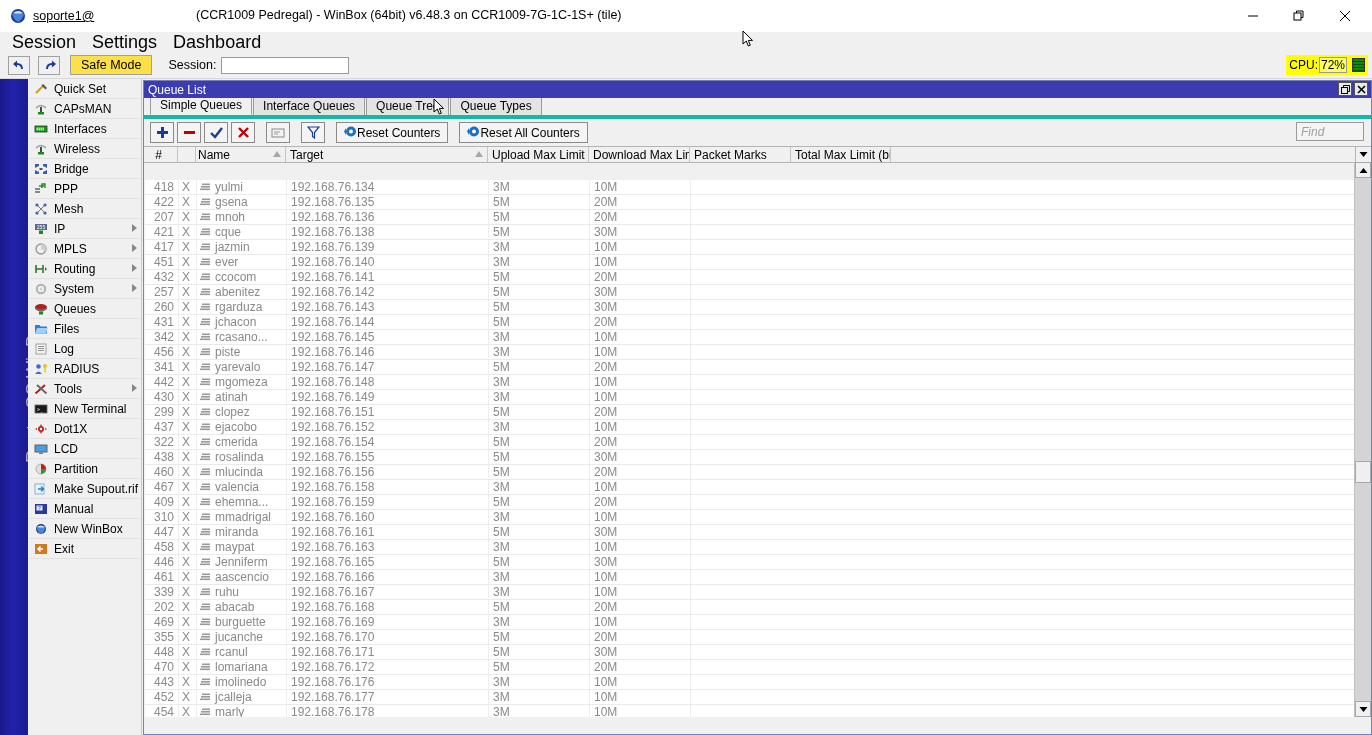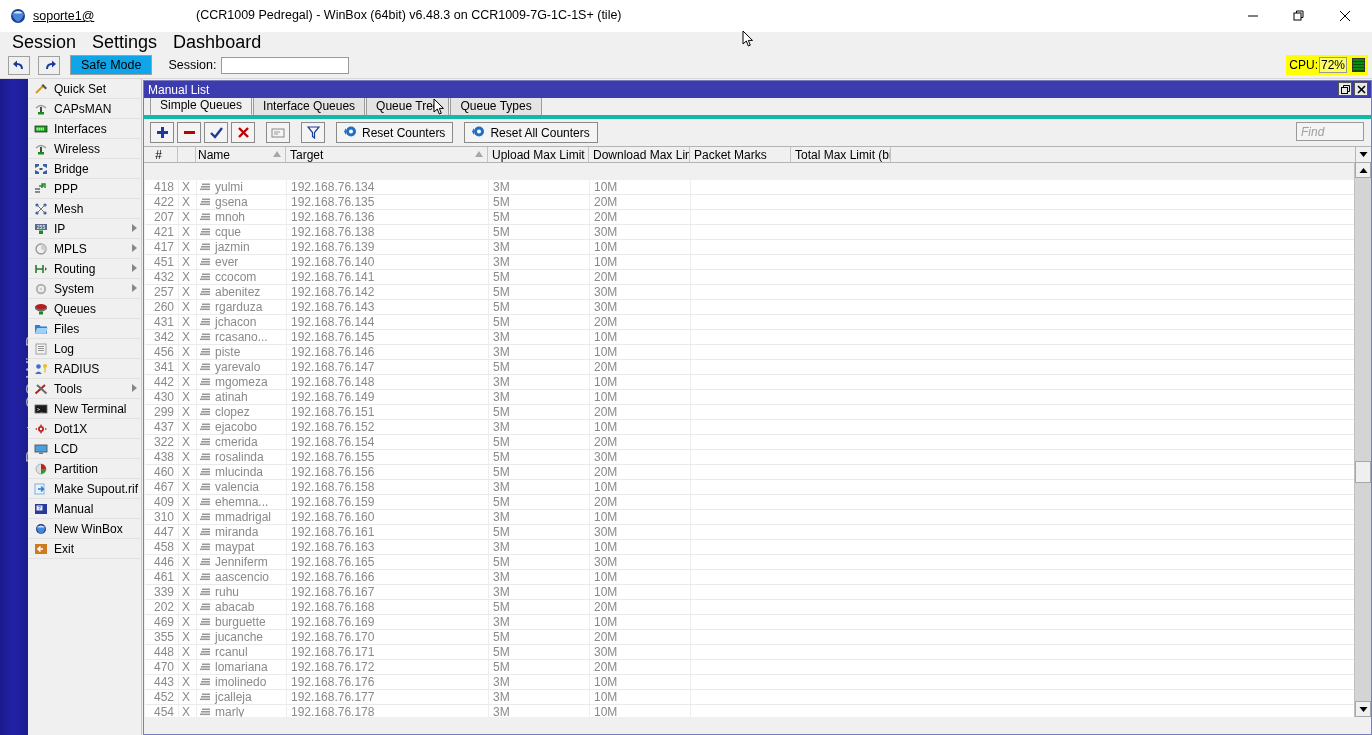--- a/index.html
+++ b/index.html
@@ -57,21 +57,21 @@
     display: flex; align-items: center;
     border-bottom: 1px solid #d8d8d8;
   }
   .tb-sq {
     width: 22px; height: 19px; margin-left: 8px;
     background: #f0f0f0; border: 1px solid #a0a0a0;
     display: flex; align-items: center; justify-content: center;
   }
   #btn-safemode {
     margin-left: 10px; height: 20px; padding: 0 10px;
-    background: #0ea5e9; border: 1px solid #a0a0a0;
+    background: #fde047; border: 1px solid #a0a0a0;
     font-size: 12.5px; color: #000;
     display: flex; align-items: center; justify-content: center;
   }
   #sess-label { margin-left: 16px; font-size: 12.5px; }
   #sess-input {
     margin-left: 5px; width: 128px; height: 17px;
     background: #fff; border: 1px solid #9a9a9a;
     font-size: 11px; padding: 0 2px; color: #444;
     font-family: "Liberation Sans", sans-serif;
   }
@@ -181,21 +181,21 @@
   }
   .act {
     width: 24px; height: 21px;
     border: 1px solid #8a8a8a; background: #f4f4f4;
     display: flex; align-items: center; justify-content: center;
   }
   .act.gap { margin-left: 8px; }
   .actwide {
     height: 21px; padding: 0 7px; margin-left: 8px;
     border: 1px solid #8a8a8a; background: #f4f4f4;
-    display: flex; align-items: center; gap: 5px;
+    display: flex; align-items: center; 
     font-size: 12px; color: #000;
   }
   #find-box {
     position: absolute; right: 7px; top: 3px;
     width: 68px; height: 19px;
     background: #f4f4f4; border: 1px solid #9a9a9a;
     display: flex; align-items: center; padding-left: 4px;
   }
   #find-ph { font-size: 12px; color: #a0a0a0; font-style: italic; }
 
@@ -614,21 +614,21 @@
           <path d="M9 6 L4 6 M6.5 3.5 L4 6 L6.5 8.5" fill="none" stroke="#fff" stroke-width="1.6"></path>
         </svg>
       </span>
       <span class="side-lbl">Exit</span>
     </div>
   </div>
 
 <div id="qwin">
 
   <div id="qtitle">
-    <span>Manual List</span>
+    <span>Queue List</span>
     <div class="qt-btn" id="qt-restore">
       <svg width="9" height="9" viewBox="0 0 9 9">
         <rect x="0.5" y="2.5" width="6" height="6" fill="none" stroke="#000" stroke-width="1"></rect>
         <polyline points="2.5,2.5 2.5,0.5 8.5,0.5 8.5,6.5 6.5,6.5" fill="none" stroke="#000" stroke-width="1"></polyline>
       </svg>
     </div>
     <div class="qt-btn" id="qt-close">
       <svg width="9" height="9" viewBox="0 0 9 9">
         <line x1="1" y1="1" x2="8" y2="8" stroke="#000" stroke-width="1.6"></line>
         <line x1="8" y1="1" x2="1" y2="8" stroke="#000" stroke-width="1.6"></line>

